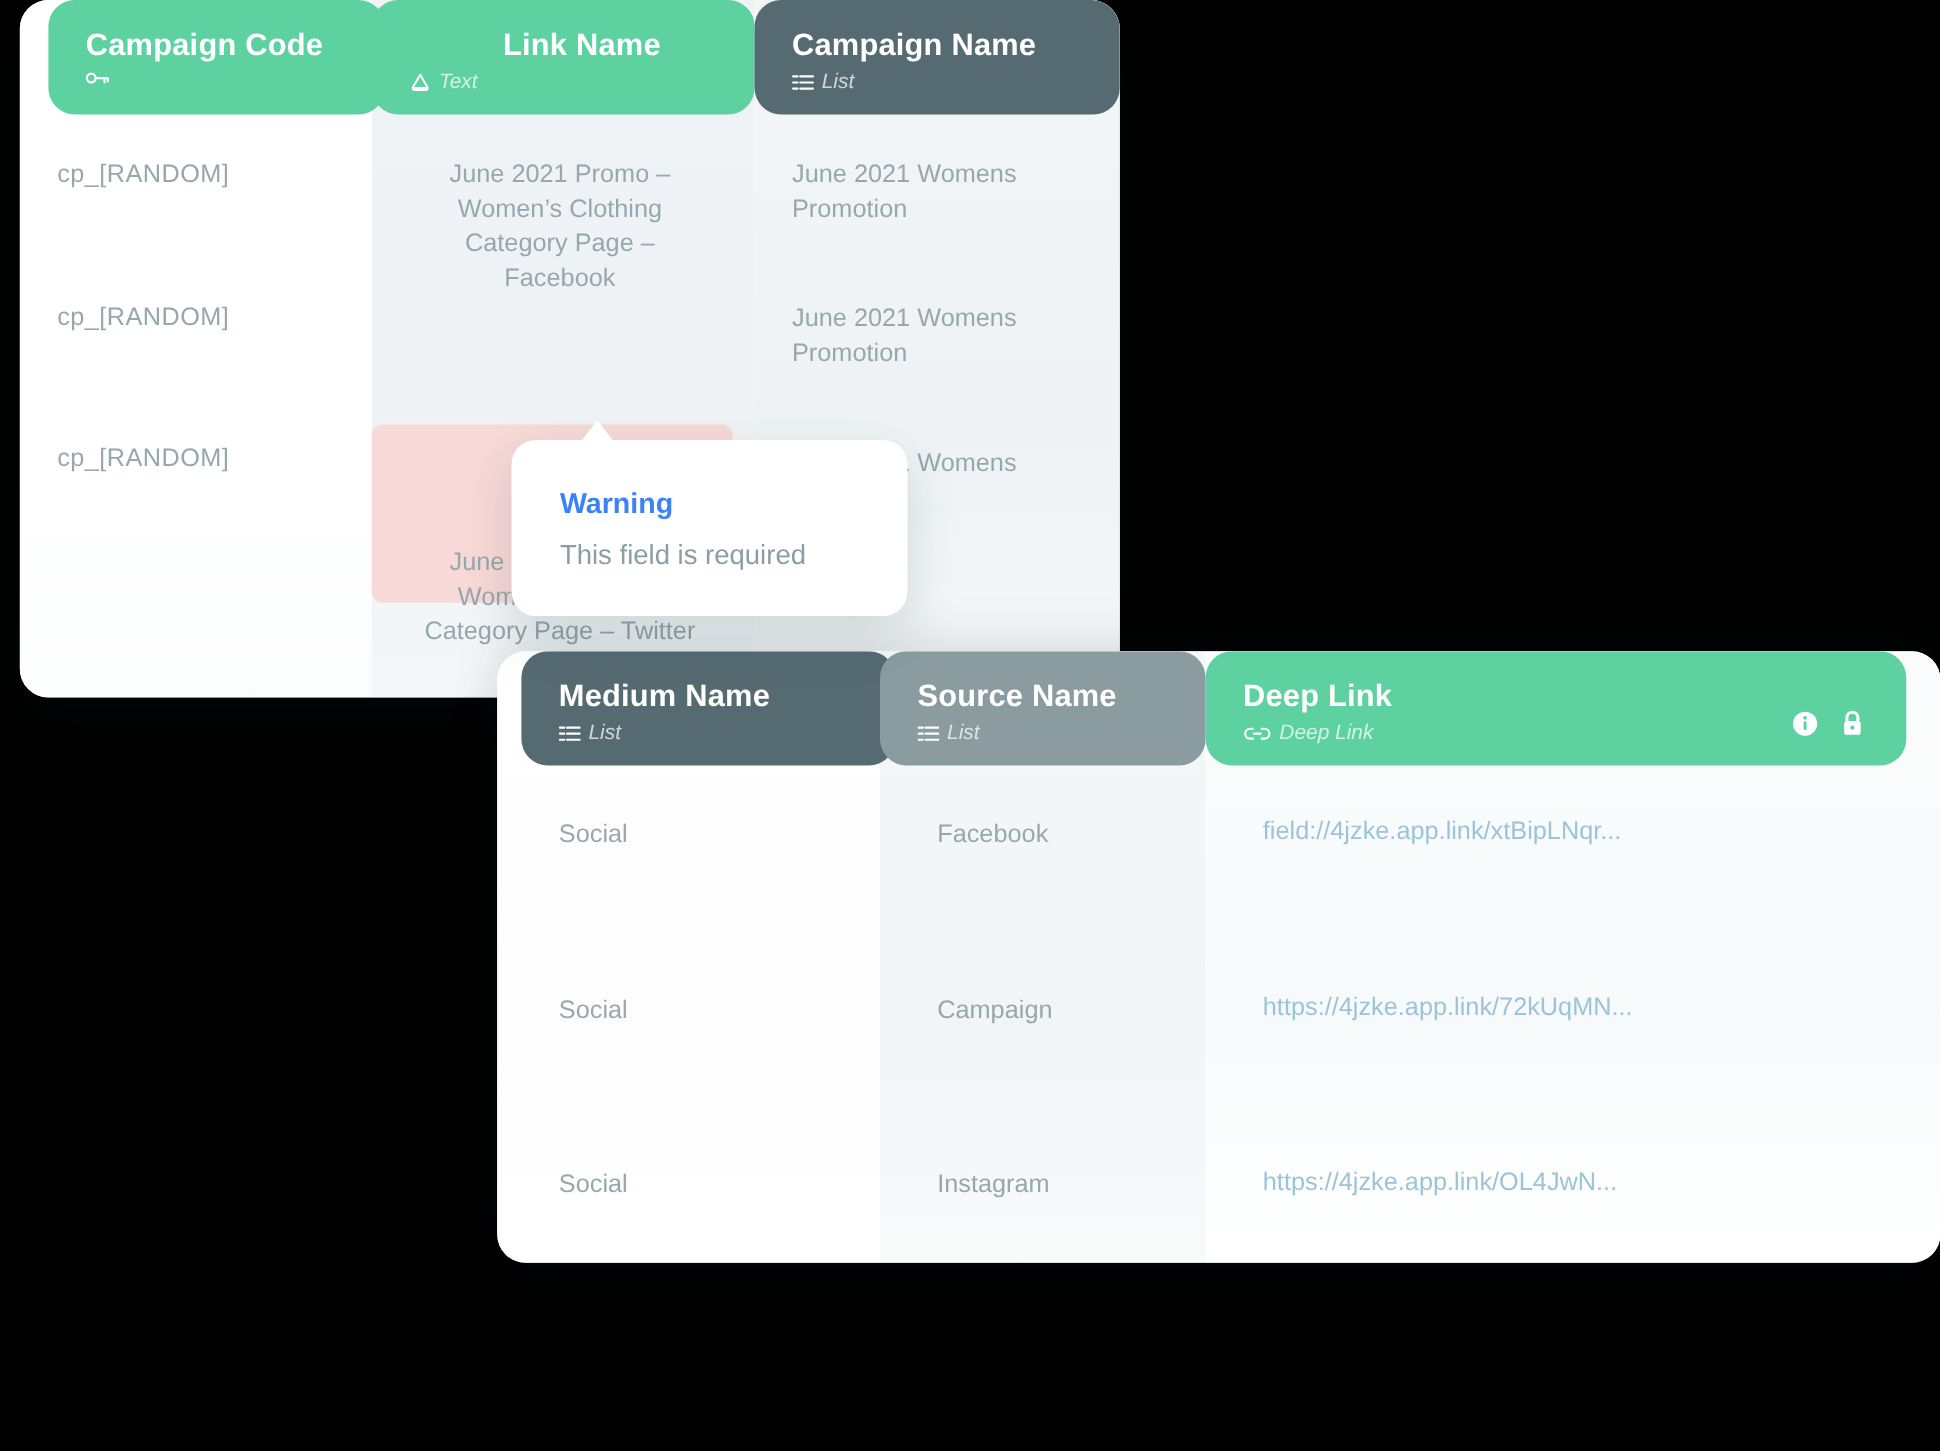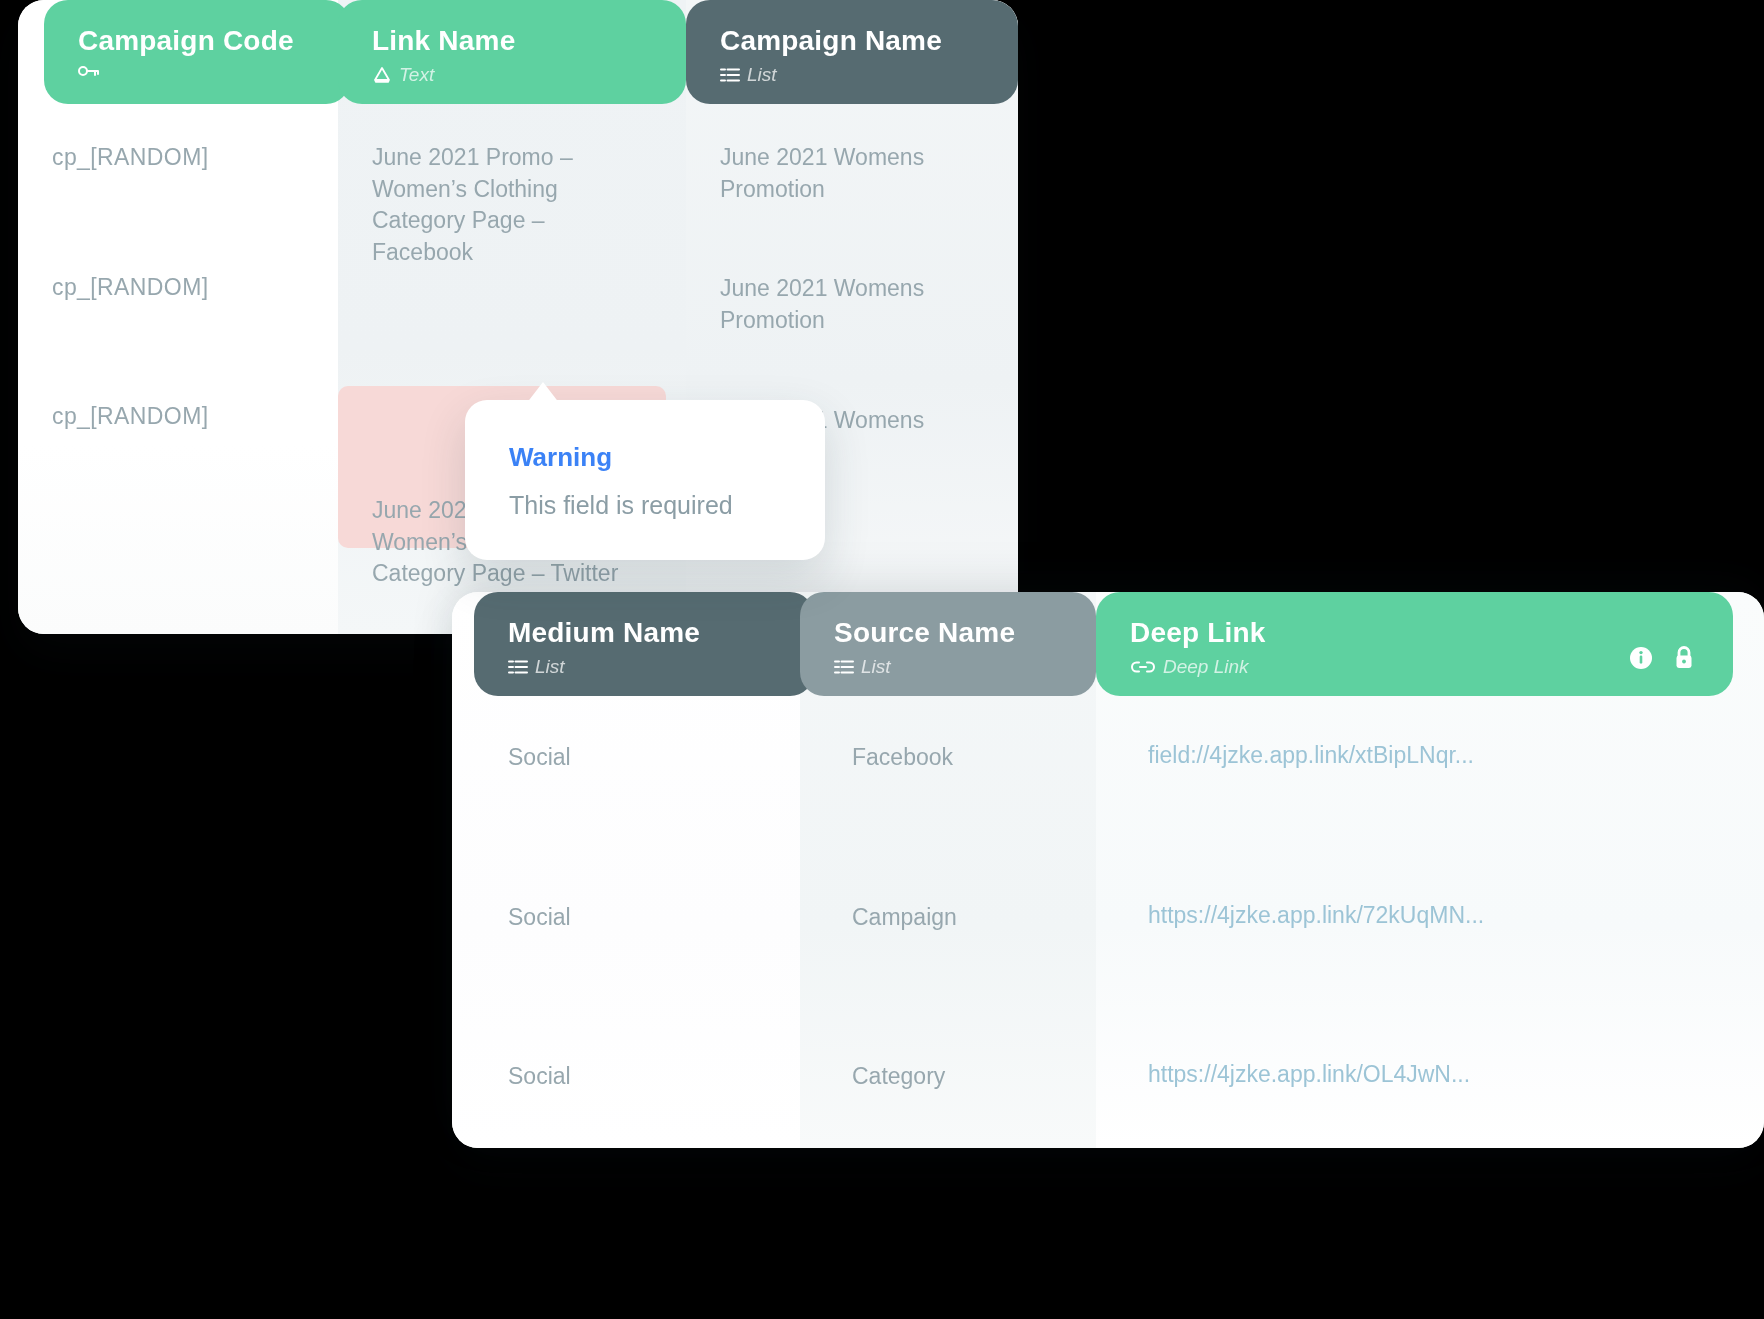--- a/index.html
+++ b/index.html
@@ -165,21 +165,21 @@
             <span></span>
           </div>
         </div>
         <div class="col-cells">
           <div class="cell mono" style="padding-top:38px;">cp_[RANDOM]</div>
           <div class="cell mono" style="padding-top:98px;">cp_[RANDOM]</div>
           <div class="cell mono" style="padding-top:98px;">cp_[RANDOM]</div>
         </div>
       </div>
 
-      <div class="col" style="width:348px; background:linear-gradient(180deg,#eff3f5 0%,#eef2f4 55%,#f4f7f8 100%);">
+      <div class="col" style="width:348px; background:linear-gradient(180deg,#eff3f5 0%,#eef2f4 55%,#f4f7f8 100%);text-align:center;">
         <div class="col-head head-green" style="margin-left:0px; margin-right:-14px; width:348px;">
           <div class="h-title">Link Name</div>
           <div class="h-type">
             <span>
               <svg width="20" height="18" viewBox="0 0 20 18">
                 <path d="M10 2 L17 14 H3 Z" fill="none" stroke="#ffffff" stroke-width="1.8" stroke-linejoin="round"></path>
                 <path d="M4 15.5 H16" stroke="#ffffff" stroke-width="2.4" stroke-linecap="round"></path>
               </svg>
             </span>
             <span>Text</span>
@@ -251,21 +251,21 @@
                 <path d="M1 2.5H5M1 8H5M1 13.5H5" stroke="#ffffff" stroke-width="2" stroke-linecap="round"></path>
                 <path d="M7.5 2.5H19M7.5 8H19M7.5 13.5H19" stroke="#ffffff" stroke-width="2" stroke-linecap="round"></path>
               </svg>
             </span>
             <span>List</span>
           </div>
         </div>
         <div class="col-cells">
           <div class="cell" style="padding-top:46px; padding-left:52px;">Facebook</div>
           <div class="cell" style="padding-top:128px; padding-left:52px;">Campaign</div>
-          <div class="cell" style="padding-top:128px; padding-left:52px;">Category</div>
+          <div class="cell" style="padding-top:128px; padding-left:52px;">Instagram</div>
         </div>
       </div>
 
       <div class="col" style="width:668px; background:linear-gradient(180deg,#fafcfc 0%,#f7fafb 60%,#ffffff 100%);">
         <div class="col-head head-green" style="margin-left:0px; width:637px; border-top-right-radius:24px; border-bottom-right-radius:24px;">
           <div class="h-title">Deep Link</div>
           <div class="h-type">
             <span>
               <svg width="26" height="16" viewBox="0 0 26 16">
                 <path d="M10 8 H16" stroke="#ffffff" stroke-width="2" stroke-linecap="round"></path>

